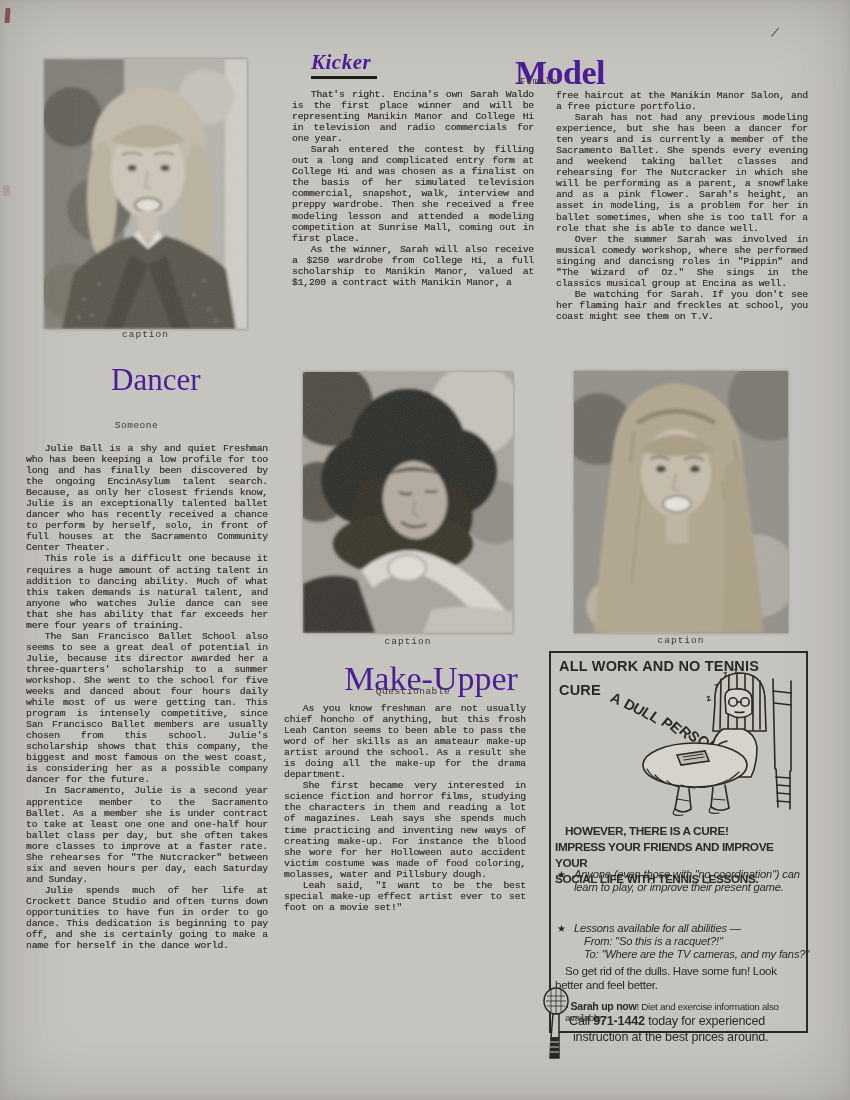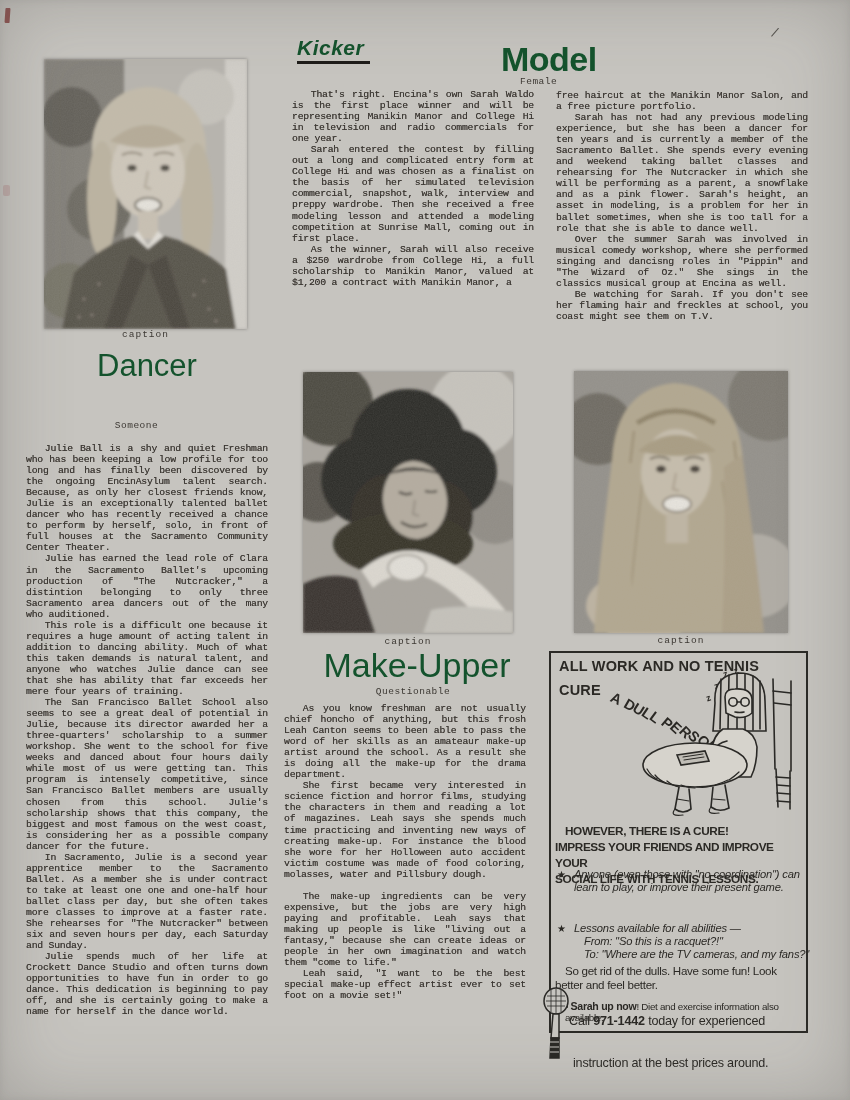--- a/index.html
+++ b/index.html
@@ -6,21 +6,21 @@
   .page{position:relative;width:850px;height:1100px;background:#c6c4bf;
         font-family:"Liberation Mono","DejaVu Sans Mono",monospace;color:#3a3732;overflow:hidden;}
   .page::after{content:"";position:absolute;inset:0;pointer-events:none;
         box-shadow:inset 0 0 70px rgba(88,86,82,.30), inset 0 0 8px rgba(120,116,110,.18);}
   .abs{position:absolute;}
   .article{text-align:justify;font-size:9.8px;line-height:11.05px;letter-spacing:-0.25px;
            color:#3c3833;text-shadow:0 0 .4px rgba(55,50,45,.75);}
   .article p{margin:0;text-indent:3.2ch;}
   .article p.noindent{text-indent:0;}
   .article p.gap{margin-top:11px;}
-  .headline{font-family:Liberation Sans, sans-serif;font-weight:700;color:#14532d;margin:4px;}
+  .headline{font-family:Liberation Serif, serif;font-weight:700;color:#4c1d95;margin:18px;}
   .hl-light{font-weight:400;}
   .kicker-style{font-style:italic;font-weight:800;font-size:21px;letter-spacing:.5px;
         border-bottom:3px solid #1f1d1a;padding:0 6px 1px 0;display:inline-block;}
   .subtitle{font-size:9.5px;letter-spacing:.5px;color:#3c3833;}
   .caption{font-size:9.5px;letter-spacing:1px;text-align:center;color:#3c3833;}
   .photo{box-shadow:0 0 3px rgba(60,58,54,.45);background:#b4b1ab;}
   .photo svg{display:block;}
   
   .adbox{border:2px solid #2b2a26;box-sizing:border-box;
          font-family:"Liberation Sans","DejaVu Sans",sans-serif;color:#2b2925;overflow:visible;}
@@ -101,21 +101,20 @@
       <rect width="203" height="270" filter="url(#p1grain)"></rect>
     </svg>
   </figure>
   <div class="abs caption" style="left:44px;top:329px;width:203px;">caption</div>
 
   <h1 class="abs headline hl-light" style="left:93px;top:344px;font-size:31px;">Dancer</h1>
   <div class="abs subtitle" style="left:26px;top:420px;width:221px;text-align:center;">Someone</div>
 
   <div class="abs article" style="left:26px;top:443px;width:242px;">
     <p>Julie Ball is a shy and quiet Freshman who has been keeping a low profile for too long and has finally been discovered by the ongoing EncinAsylum talent search. Because, as only her closest friends know, Julie is an exceptionally talented ballet dancer who has recently received a chance to perform by herself, solo, in front of full houses at the Sacramento Community Center Theater.</p>
-    <p>Julie has earned the lead role of Clara in the Sacramento Ballet's upcoming production of "The Nutcracker," a distintion belonging to only three Sacramento area dancers out of the many who auditioned.</p>
     <p>This role is a difficult one because it requires a huge amount of acting talent in addition to dancing ability. Much of what this taken demands is natural talent, and anyone who watches Julie dance can see that she has ability that far exceeds her mere four years of training.</p>
     <p>The San Francisco Ballet School also seems to see a great deal of potential in Julie, because its director awarded her a three-quarters' scholarship to a summer workshop. She went to the school for five weeks and danced about four hours daily while most of us were getting tan. This program is intensely competitive, since San Francisco Ballet members are usually chosen from this school. Julie's scholarship shows that this company, the biggest and most famous on the west coast, is considering her as a possible company dancer for the future.</p>
     <p>In Sacramento, Julie is a second year apprentice member to the Sacramento Ballet. As a member she is under contract to take at least one one and one-half hour ballet class per day, but she often takes more classes to improve at a faster rate. She rehearses for "The Nutcracker" between six and seven hours per day, each Saturday and Sunday.</p>
     <p>Julie spends much of her life at Crockett Dance Studio and often turns down opportunities to have fun in order to go dance. This dedication is beginning to pay off, and she is certainly going to make a name for herself in the dance world.</p>
   </div>
 
   <h1 class="abs headline" style="left:293px;top:32px;font-size:21px;"><span class="kicker-style">Kicker</span></h1>
 
   <div class="abs article" style="left:292px;top:89px;width:242px;">
     <p>That's right. Encina's own Sarah Waldo is the first place winner and will be representing Manikin Manor and College Hi in television and radio commercials for one year.</p>
@@ -161,21 +160,20 @@
     </svg>
   </figure>
   <div class="abs caption" style="left:303px;top:636px;width:210px;">caption</div>
 
   <h1 class="abs headline hl-light" style="left:292px;top:642px;width:242px;text-align:center;font-size:34px;">Make-Upper</h1>
   <div class="abs subtitle" style="left:292px;top:686px;width:242px;text-align:center;">Questionable</div>
 
   <div class="abs article" style="left:284px;top:703px;width:242px;">
     <p>As you know freshman are not usually chief honcho of anything, but this frosh Leah Canton seems to been able to pass the word of her skills as an amateaur make-up artist around the school. As a result she is doing all the make-up for the drama department.</p>
     <p>She first became very interested in science fiction and horror films, studying the characters in them and reading a lot of magazines. Leah says she spends much time practicing and inventing new ways of creating make-up. For instance the blood she wore for her Holloween auto accident victim costume was made of food coloring, molasses, water and Pillsbury dough.</p>
-    <p class="gap">The make-up ingredients can be very expensive, but the jobs are very high paying and profitable. Leah says that making up people is like "living out a fantasy," because she can create ideas or people in her own imagination and watch them "come to life."</p>
     <p>Leah said, "I want to be the best special make-up effect artist ever to set foot on a movie set!"</p>
   </div>
 
   <h1 class="abs headline" style="left:497px;top:36px;font-size:34px;letter-spacing:-0.5px;">Model</h1>
   <div class="abs subtitle" style="left:520px;top:76px;">Female</div>
 
   <div class="abs article" style="left:556px;top:90px;width:252px;">
     <p class="noindent">free haircut at the Manikin Manor Salon, and a free picture portfolio.</p>
     <p>Sarah has not had any previous modeling experience, but she has been a dancer for ten years and is currently a member of the Sacramento Ballet. She spends every evening and weekend taking ballet classes and rehearsing for The Nutcracker in which she will be performing as a parent, a snowflake and as a pink flower. Sarah's height, an asset in modeling, is a problem for her in ballet sometimes, when she is too tall for a role that she is able to dance well.</p>
     <p>Over the summer Sarah was involved in musical comedy workshop, where she performed singing and dancisng roles in "Pippin" and "The Wizard of Oz." She sings in the classics musical group at Encina as well.</p>
@@ -298,17 +296,17 @@
         <path d="M14,28 L12,52 L20,52 L20,28 Z"></path>
         <path d="M12,52 L11,72 L20,72 L20,52 Z" fill="#2a2926"></path>
         <path d="M11,56 h9 M11,61 h9 M11,66 h9" stroke="#c6c4bf" stroke-width="1.2"></path>
       </g>
     </svg>
 
     <p class="abs ad-shape" style="left:14px;top:347px;width:240px;margin:0;"><span>•</span> <b>Sarah up now</b><span>! Diet and exercise information also available.</span></p>
 
     <div class="abs ad-call" style="left:18px;top:361px;width:234px;">
       <div><span>Call </span><b>971-1442</b><span> today for experienced</span></div>
-      <div style="padding-left:4px;margin-top:26px;">instruction at the best prices around.</div>
+      <div style="padding-left:4px;">instruction at the best prices around.</div>
     </div>
 
   </div>
 </div>
 
 </body></html>

